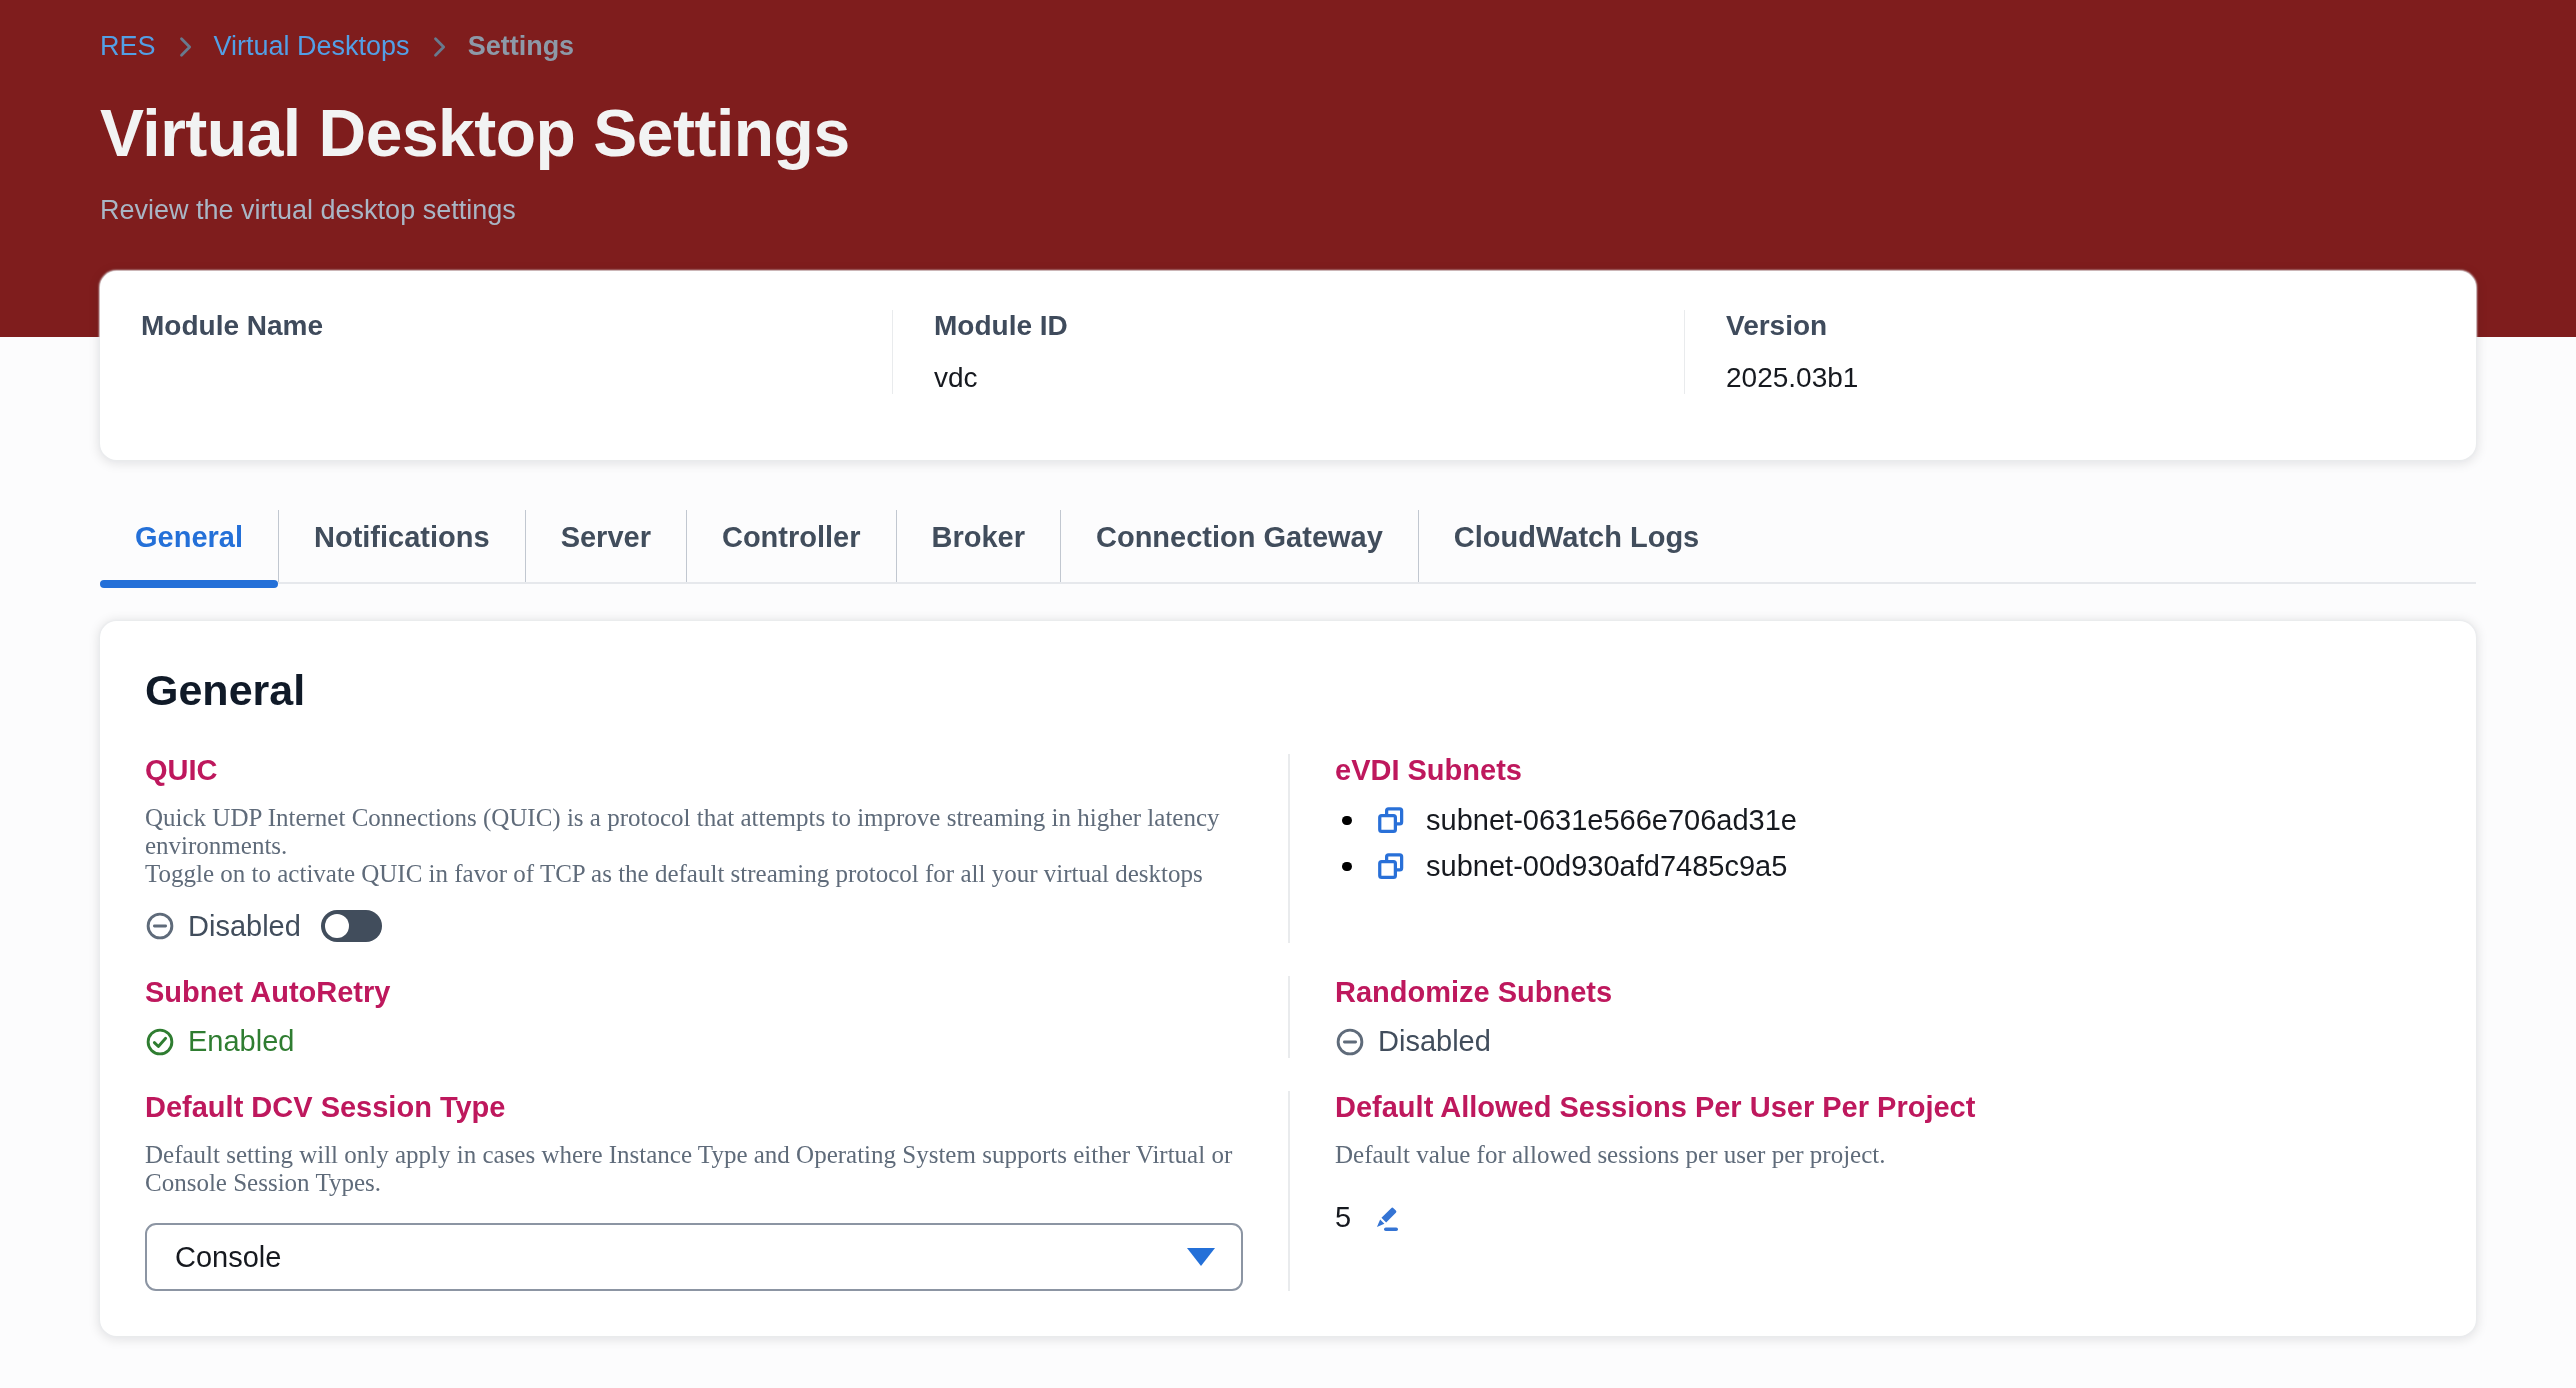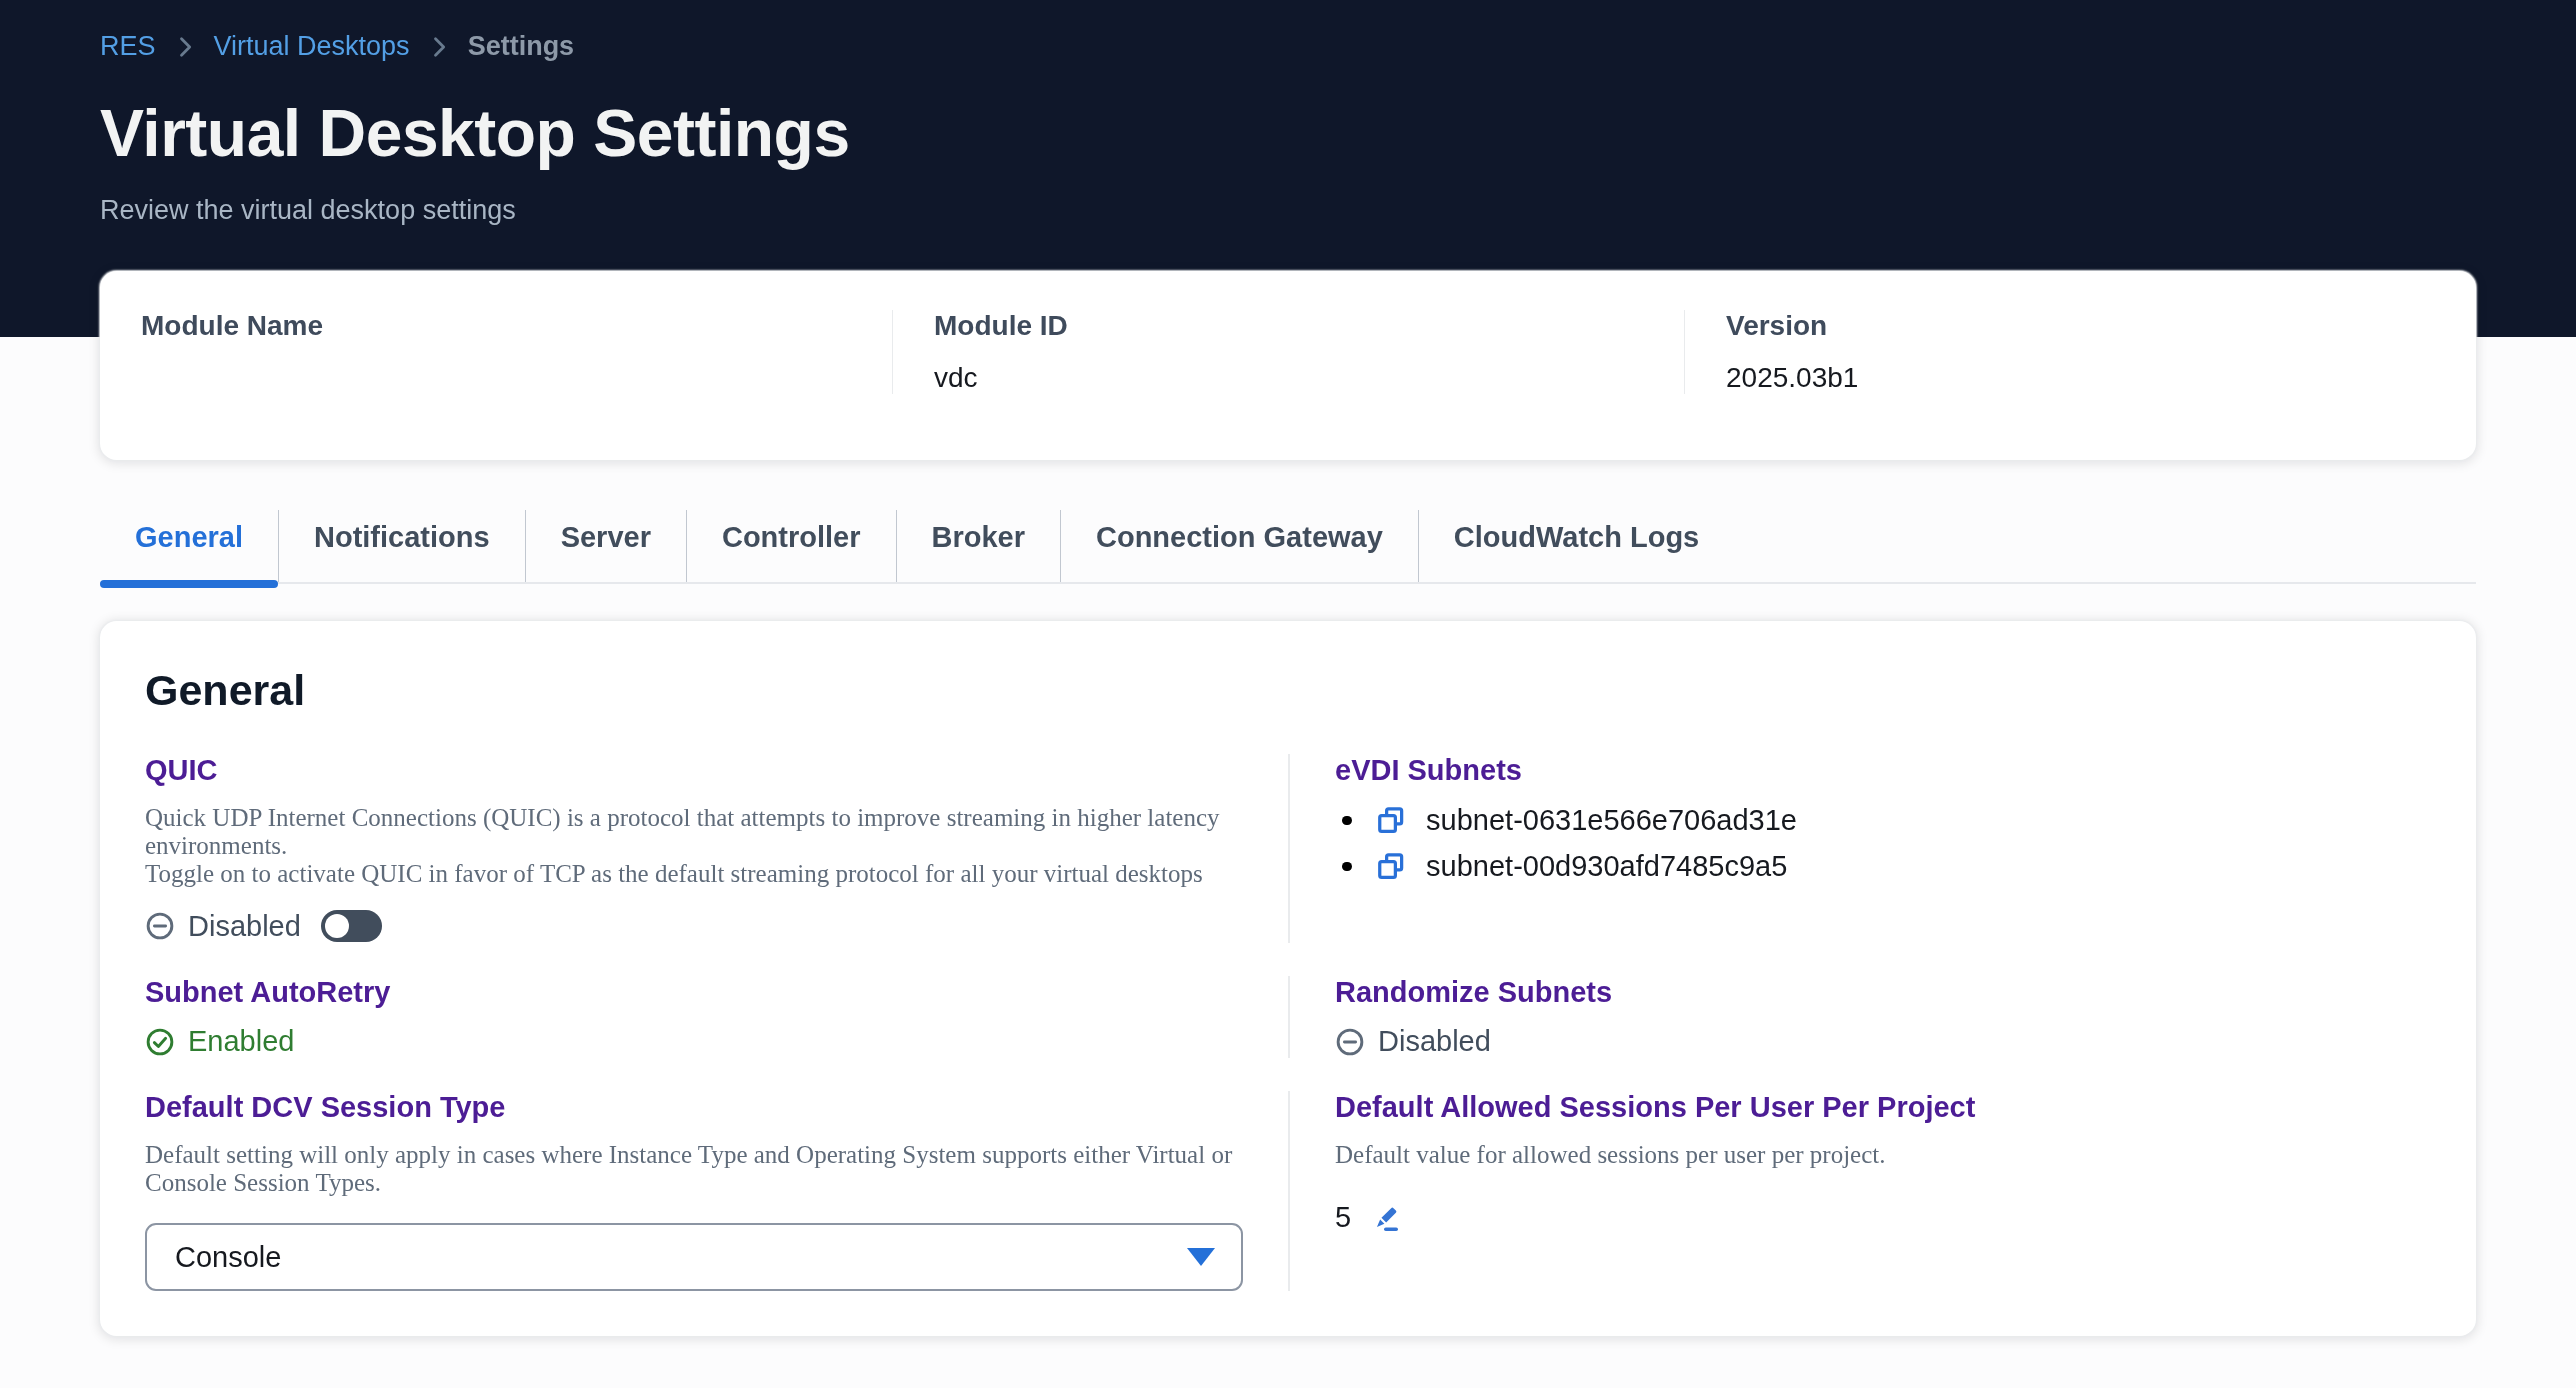--- a/index.html
+++ b/index.html
@@ -6,21 +6,21 @@
   html, body { width: 2576px; height: 1388px; }
   body {
     font-family: "Liberation Sans", sans-serif;
     background: #fcfcfd;
     color: #16191f;
     overflow: hidden;
   }
 
   
   .hero {
-    background: #0f172a;
+    background: #7f1d1d;
     height: 337px;
     padding: 28px 100px 0;
   }
   .breadcrumb {
     display: flex;
     align-items: center;
     gap: 15px;
     font-size: 27px;
     line-height: 37px;
   }
@@ -107,21 +107,21 @@
     display: grid;
     grid-template-columns: 1fr 1fr;
     row-gap: 33px;
   }
   .cell-left  { padding-right: 45px; }
   .cell-right { border-left: 2.8px solid #e9ebed; padding-left: 45px; }
 
   .field-label {
     font-size: 29px;
     font-weight: 700;
-    color: #4c1d95;
+    color: #be185d;
     margin-bottom: 16.7px;
   }
   .desc {
     font-size: 25px;
     line-height: 28px;
     color: #5f6b7a;
     font-family: Liberation Serif, serif;
   }
   .status-row {
     display: flex;

